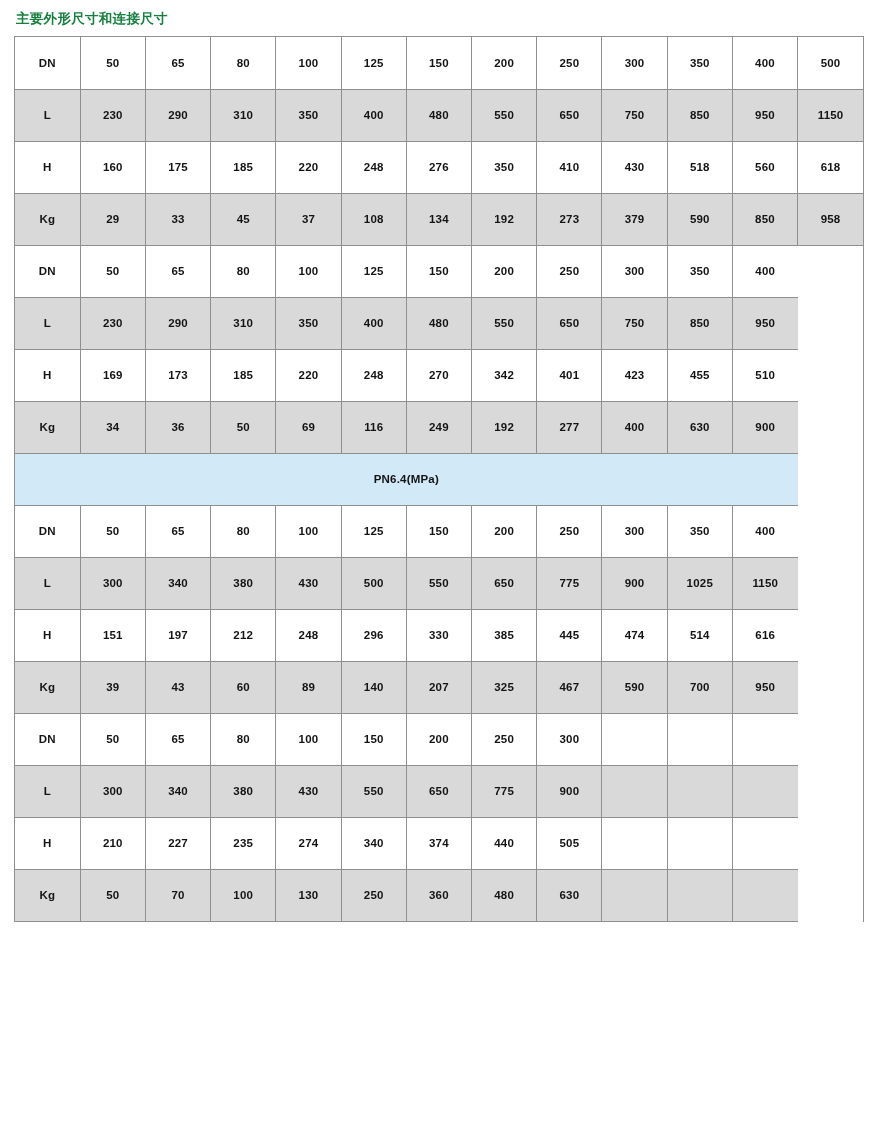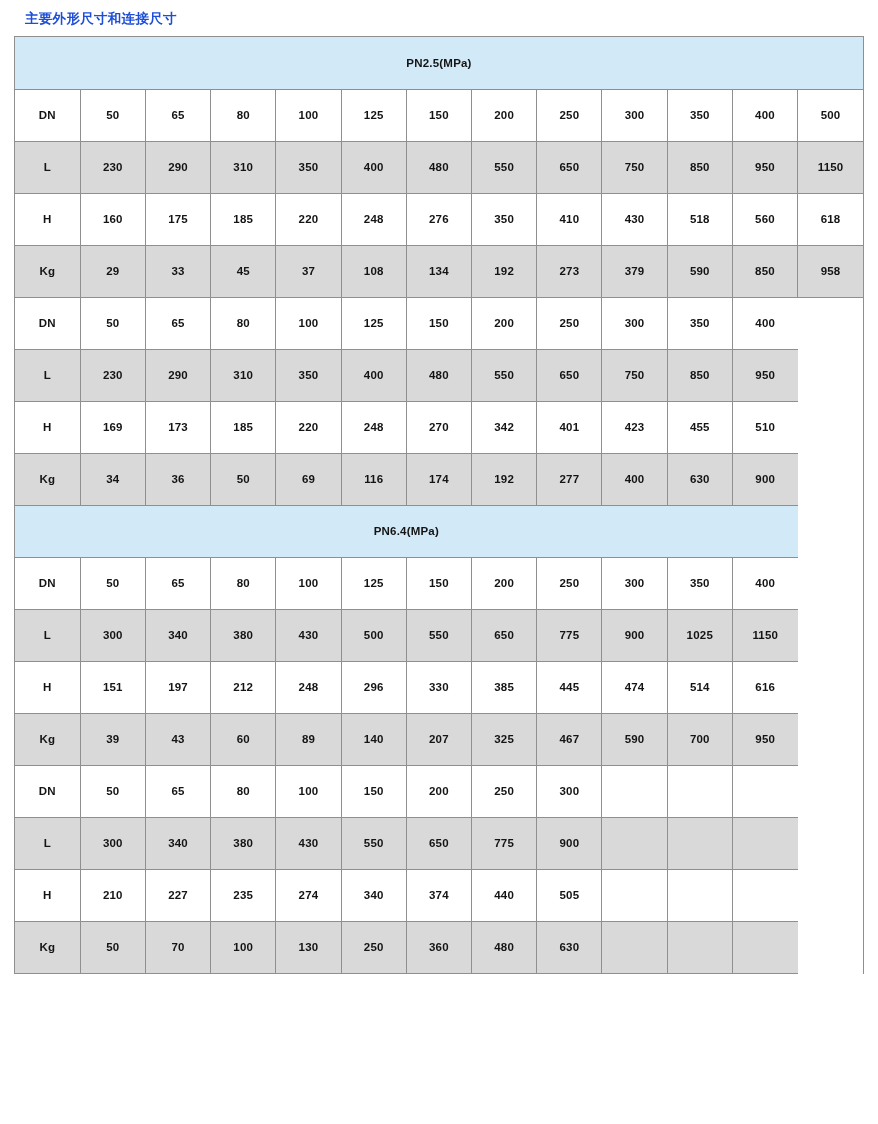--- a/index.html
+++ b/index.html
@@ -16,23 +16,23 @@
   }
   .page {
     width: 878px;
     height: 1124px;
     position: relative;
     box-sizing: border-box;
   }
   .page-title {
     font-size: 13.5px;
     font-weight: bold;
-    color: #1d4ed8;
+    color: #15803d;
     margin: 0;
-    padding: 9px 0 0 25px;
+    padding: 9px 0 0 16px;
     letter-spacing: 0.3px;
     line-height: 20px;
   }
   .tables-wrap {
     margin: 7px 14px 0 14px;
     border: 1px solid #8f8f8f;
     border-bottom: none;
     box-sizing: border-box;
     width: 850px;
   }
@@ -80,23 +80,20 @@
 </head>
 <body>
 
 <div class="page">
 
   <div class="page-title">主要外形尺寸和连接尺寸</div>
 
   <div class="tables-wrap">
     <table class="spec">
       <tbody id="spec-body">
-          <tr>
-            <td class="section-head" colspan="13">PN2.5(MPa)</td>
-          </tr>
           <tr class="row-white">
             <td class="label-cell">DN</td>
             <td>50</td>
             <td>65</td>
             <td>80</td>
             <td>100</td>
             <td>125</td>
             <td>150</td>
             <td>200</td>
             <td>250</td>
@@ -192,21 +189,21 @@
             <td>455</td>
             <td>510</td>
           </tr>
           <tr class="row-gray">
             <td class="label-cell">Kg</td>
             <td>34</td>
             <td>36</td>
             <td>50</td>
             <td>69</td>
             <td>116</td>
-            <td>174</td>
+            <td>249</td>
             <td>192</td>
             <td>277</td>
             <td>400</td>
             <td>630</td>
             <td>900</td>
           </tr>
           <tr>
             <td class="section-head" colspan="12">PN6.4(MPa)</td>
           </tr>
           <tr class="row-white">

